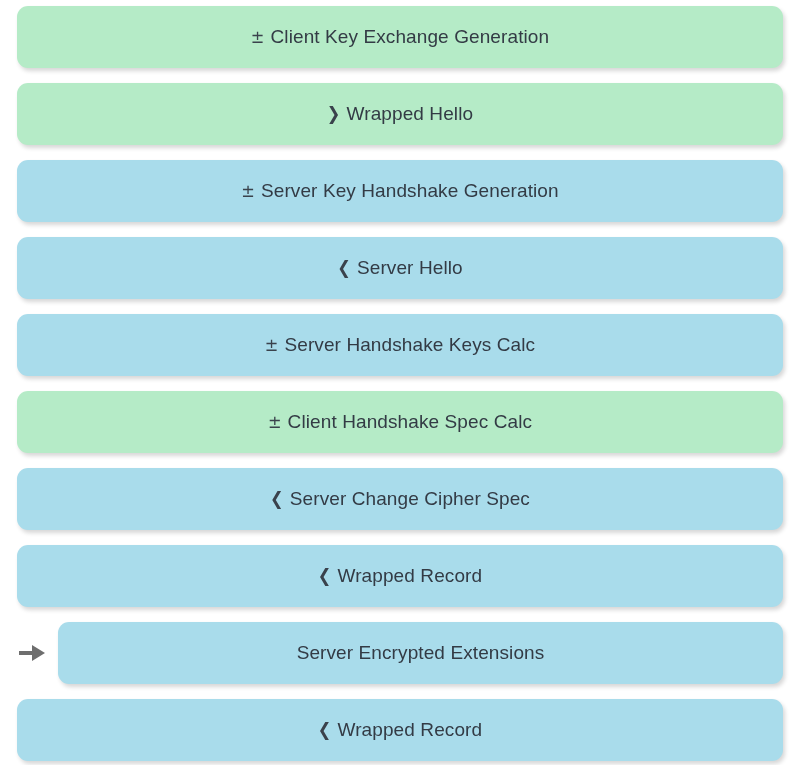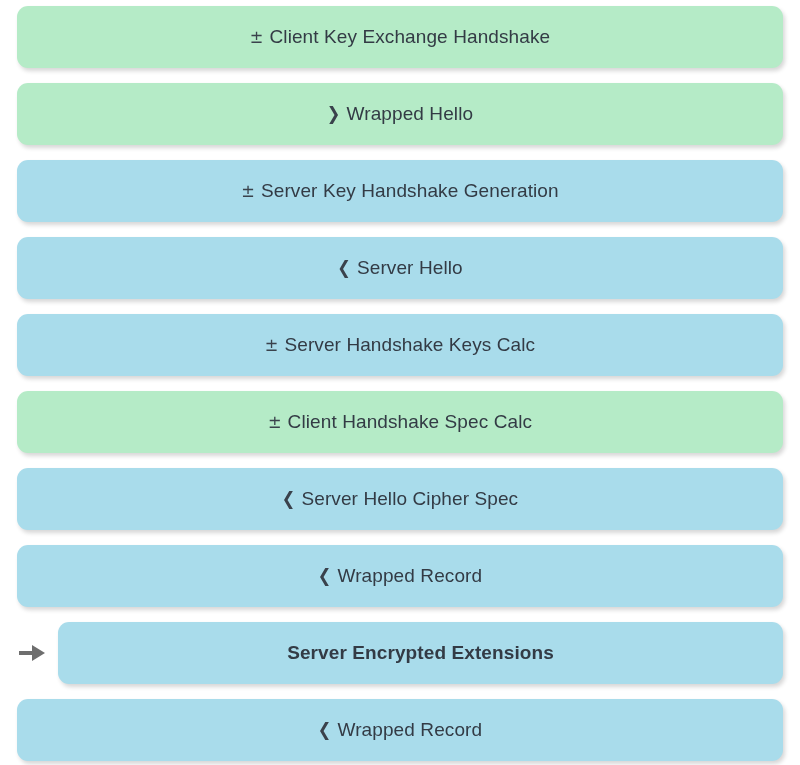--- a/index.html
+++ b/index.html
@@ -57,21 +57,20 @@
     box-shadow: 2px 3px 4px rgba(0,0,0,0.16);
     display: flex;
     align-items: center;
     justify-content: center;
     box-sizing: border-box;
     padding: 0 16px;
   }
 
   .bar.indented {
     left: 58px;
-    font-weight: bold;
   }
 
   .bar.green  { background: #b5ebc7; }
   .bar.blue   { background: #a9dceb; }
 
   .label {
     color: #333b45;
     font-size: 19px;
     font-stretch: condensed;
     letter-spacing: 0.1px;
@@ -89,21 +88,21 @@
   }
 </style>
 </head>
 <body>
 
 <div id="flow">
     <div class="row">
       <div class="bar green">
         <div class="label">
           <span class="glyph">±</span>
-          <span>Client Key Exchange Handshake</span>
+          <span>Client Key Exchange Generation</span>
         </div>
       </div>
     </div>
     <div class="row">
       <div class="bar green">
         <div class="label">
           <span class="glyph">❯</span>
           <span>Wrapped Hello</span>
         </div>
       </div>
@@ -137,21 +136,21 @@
         <div class="label">
           <span class="glyph">±</span>
           <span>Client Handshake Spec Calc</span>
         </div>
       </div>
     </div>
     <div class="row">
       <div class="bar blue">
         <div class="label">
           <span class="glyph">❮</span>
-          <span>Server Hello Cipher Spec</span>
+          <span>Server Change Cipher Spec</span>
         </div>
       </div>
     </div>
     <div class="row">
       <div class="bar blue">
         <div class="label">
           <span class="glyph">❮</span>
           <span>Wrapped Record</span>
         </div>
       </div>

